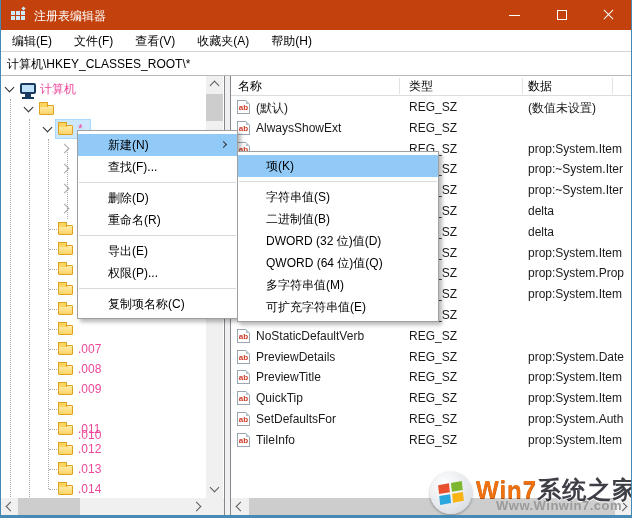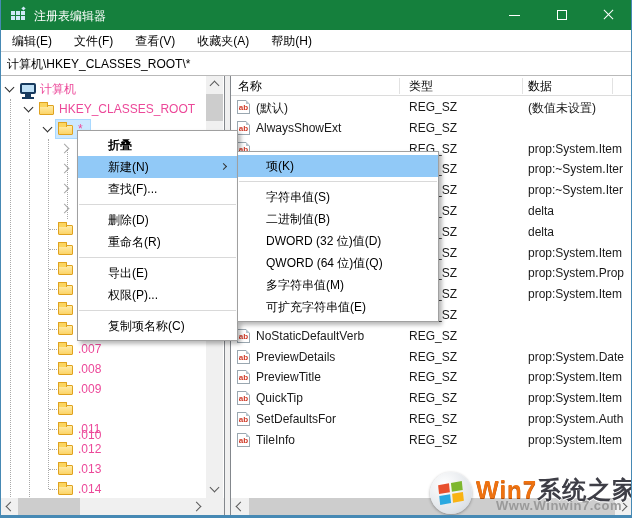--- a/index.html
+++ b/index.html
@@ -1,21 +1,21 @@
 <!DOCTYPE html>
 <html><head>
 <meta charset="utf-8">
 <style>
   * { margin:0; padding:0; box-sizing:border-box; }
   html,body { width:632px; height:518px; overflow:hidden; }
   body { font-family:"Liberation Sans","DejaVu Sans",sans-serif; font-size:12px; color:#1a1a1a; background:#fff; }
   #window { position:relative; width:632px; height:518px; background:#fff; overflow:hidden; }
 
   
-  #titlebar { position:absolute; left:0; top:0; width:632px; height:30px; background:#15803d; }
+  #titlebar { position:absolute; left:0; top:0; width:632px; height:30px; background:#c2410c; }
   #app-icon { position:absolute; left:10px; top:7px; width:16px; height:16px; }
   #app-icon .sq { position:absolute; width:4px; height:4px; background:#cfe9f7; }
   #title-text { position:absolute; left:34px; top:8px; color:#fff; font-size:12px; }
   .win-btn { position:absolute; top:0; width:47px; height:30px; }
   #btn-min  { right:94px; } #btn-max { right:47px; } #btn-close { right:0; }
   #btn-min span { position:absolute; left:18px; top:15px; width:11px; height:1px; background:#fff; }
   #btn-max span { position:absolute; left:19px; top:10px; width:10px; height:10px; border:1px solid #fff; }
   #btn-close i { position:absolute; left:17px; top:14px; width:13px; height:1px; background:#fff; }
   #btn-close i:first-child { transform:rotate(45deg); }
   #btn-close i:last-child  { transform:rotate(-45deg); }
@@ -145,21 +145,20 @@
           <span class="ticon" style="left: 19px;">
             <i class="computer-shape"></i>
           </span>
           <span class="tlabel" style="left: 36px;">计算机</span>
         </div>
         <div class="trow" style="top: 23px;">
           <span class="chev expanded" style="left: 22px;"></span>
           <span class="ticon" style="left: 38px;">
             <i class="folder-shape"></i>
           </span>
-          <span class="tlabel" style="left: 55px;">HKEY_CLASSES_ROOT</span>
         </div>
         <div class="trow" style="top: 43px;">
           <span class="tsel" style="left: 55px; width: 34px;"></span>
           <span class="chev expanded" style="left: 41px;"></span>
           <span class="ticon" style="left: 57px;">
             <i class="folder-shape"></i>
           </span>
           <span class="tlabel" style="left: 74px;">*</span>
         </div>
         <div class="trow" style="top: 63px;">
@@ -420,21 +419,20 @@
       </div>
 
     <div class="sb-track" style="left:0; top:422px; width:400px; height:17px;">
       <span class="sb-arrow arr-left" style="left:6px; top:5px;"></span>
       <div class="sb-thumb" style="left:18px; top:0; width:366px; height:17px;"></div>
       <span class="sb-arrow arr-right" style="left:388px; top:5px;"></span>
     </div>
   </div>
 
   <div class="menu" id="context-menu">
-      <div class="menu-item bold">折叠</div>
       <div class="menu-item hl">新建(N)<span class="marrow"></span></div>
       <div class="menu-item">查找(F)...</div>
       <div class="menu-sep"></div>
       <div class="menu-item">删除(D)</div>
       <div class="menu-item">重命名(R)</div>
       <div class="menu-sep"></div>
       <div class="menu-item">导出(E)</div>
       <div class="menu-item">权限(P)...</div>
       <div class="menu-sep"></div>
       <div class="menu-item">复制项名称(C)</div>

